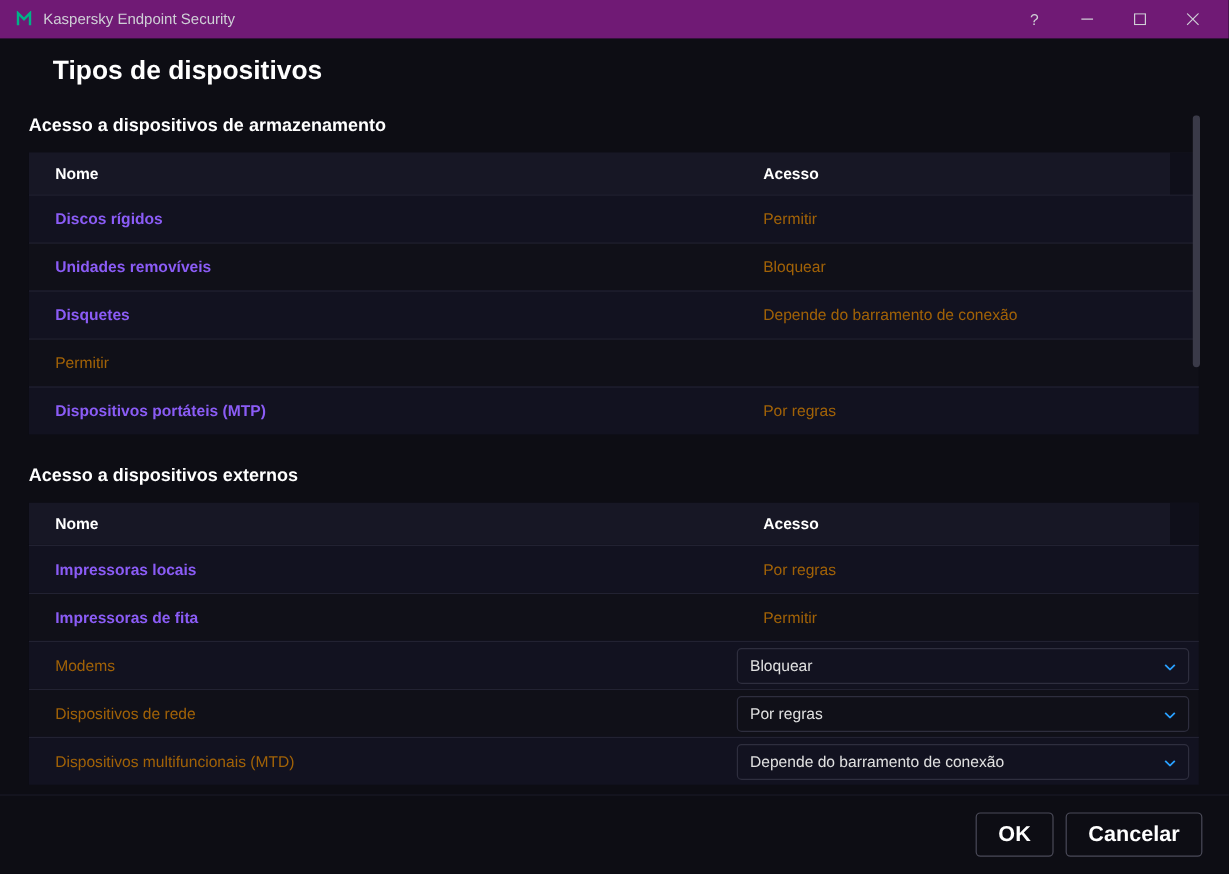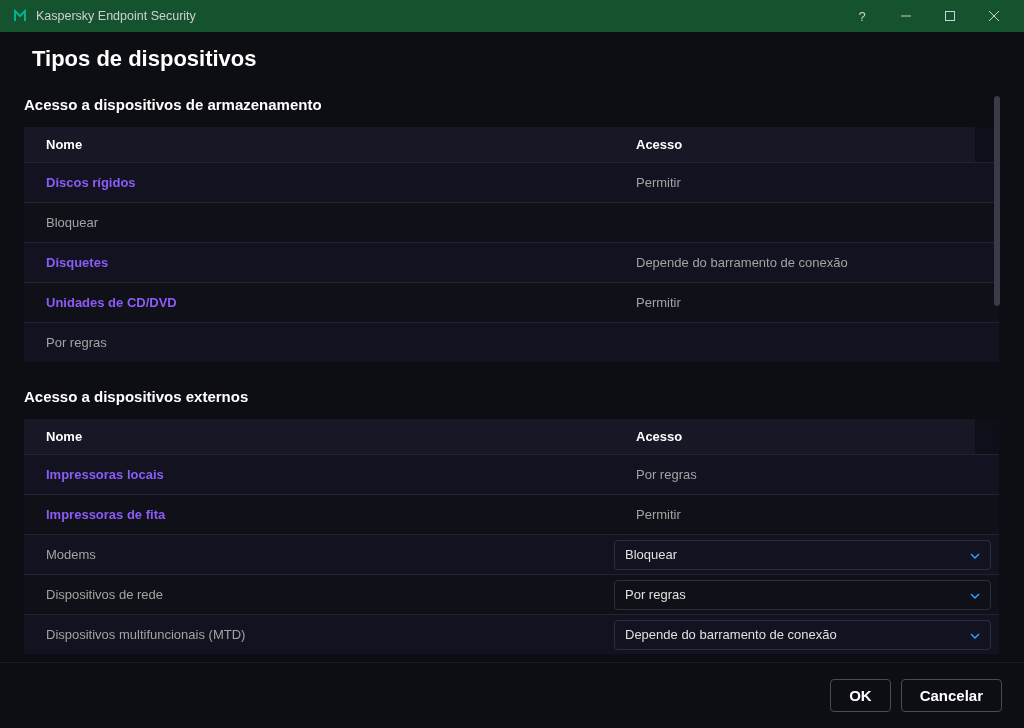--- a/index.html
+++ b/index.html
@@ -12,21 +12,21 @@
     font-size: 13px;
     overflow: hidden;
     display: flex;
     flex-direction: column;
   }
   .titlebar {
     height: 32px;
     display: flex;
     align-items: center;
     padding: 0 8px 0 12px;
-    background: #14532d;
+    background: #701a75;
   }
   .titlebar .app-icon {
     width: 16px; height: 16px;
     margin-right: 8px;
     display:flex;align-items:center;justify-content:center;
   }
   .titlebar .app-title { font-size: 12.5px; color: #cfcfd6; }
   .titlebar .spacer { flex: 1; }
   .titlebar .win-btn {
     width: 44px; height: 32px;
@@ -37,21 +37,21 @@
     flex: 1;
     padding: 14px 24px 0 24px;
     overflow: hidden;
     position: relative;
   }
   .page-title {
     font-size: 22px;
     font-weight: 600;
     color: #ffffff;
     margin-bottom: 24px;
-    margin-left: 8px;
+    margin-left: 20px;
   }
   .scroll-region {
     position: relative;
     height: 592px;
     overflow: hidden;
   }
   .scroll-track {
     position: absolute;
     top: 0;
     right: 0;
@@ -101,21 +101,21 @@
     border-top: 1px solid #222232;
     min-height: 40px;
   }
   .tbody .row:nth-child(odd) { background: #121220; }
   .tbody .row:nth-child(even) { background: #101018; }
   .link-cell a {
     color: #8b5cf6;
     text-decoration: none;
     font-weight: 600;
   }
-  .plain-cell { color: #a3a3a3; }
+  .plain-cell { color: #a16207; }
   .select-wrap {
     flex: 1;
     padding: 4px 8px 4px 0;
     display: flex;
   }
   .select {
     flex: 1;
     display: flex;
     align-items: center;
     justify-content: space-between;
@@ -138,21 +138,21 @@
     align-items: center;
     justify-content: flex-end;
     padding: 0 22px;
     gap: 10px;
     background: #0d0d14;
   }
   .btn {
     border: 1px solid #4a4a58;
     background: transparent;
     color: #ffffff;
-    font-size: 15px;
+    font-size: 18px;
     font-weight: 600;
     padding: 7px 18px;
     border-radius: 4px;
   }
 </style>
 </head>
 <body>
 
 <div class="titlebar">
   <div class="app-icon">
@@ -194,31 +194,32 @@
         <div class="th col-name">Nome</div>
         <div class="th col-access">Acesso</div>
         <div class="th col-handle"></div>
       </div>
       <div class="tbody">
         <div class="row">
           <div class="td col-name link-cell"><a href="#">Discos rígidos</a></div>
           <div class="td col-access plain-cell">Permitir</div>
         </div>
         <div class="row">
+          <div class="td col-name link-cell"><a href="#">Unidades removíveis</a></div>
           <div class="td col-access plain-cell">Bloquear</div>
         </div>
         <div class="row">
           <div class="td col-name link-cell"><a href="#">Disquetes</a></div>
           <div class="td col-access plain-cell">Depende do barramento de conexão</div>
         </div>
         <div class="row">
-          <div class="td col-name link-cell"><a href="#">Unidades de CD/DVD</a></div>
           <div class="td col-access plain-cell">Permitir</div>
         </div>
         <div class="row">
+          <div class="td col-name link-cell"><a href="#">Dispositivos portáteis (MTP)</a></div>
           <div class="td col-access plain-cell">Por regras</div>
         </div>
       </div>
     </div>
 
     <div class="section-gap"></div>
 
     <div class="section-title">Acesso a dispositivos externos</div>
     <div class="table">
       <div class="thead-row">

